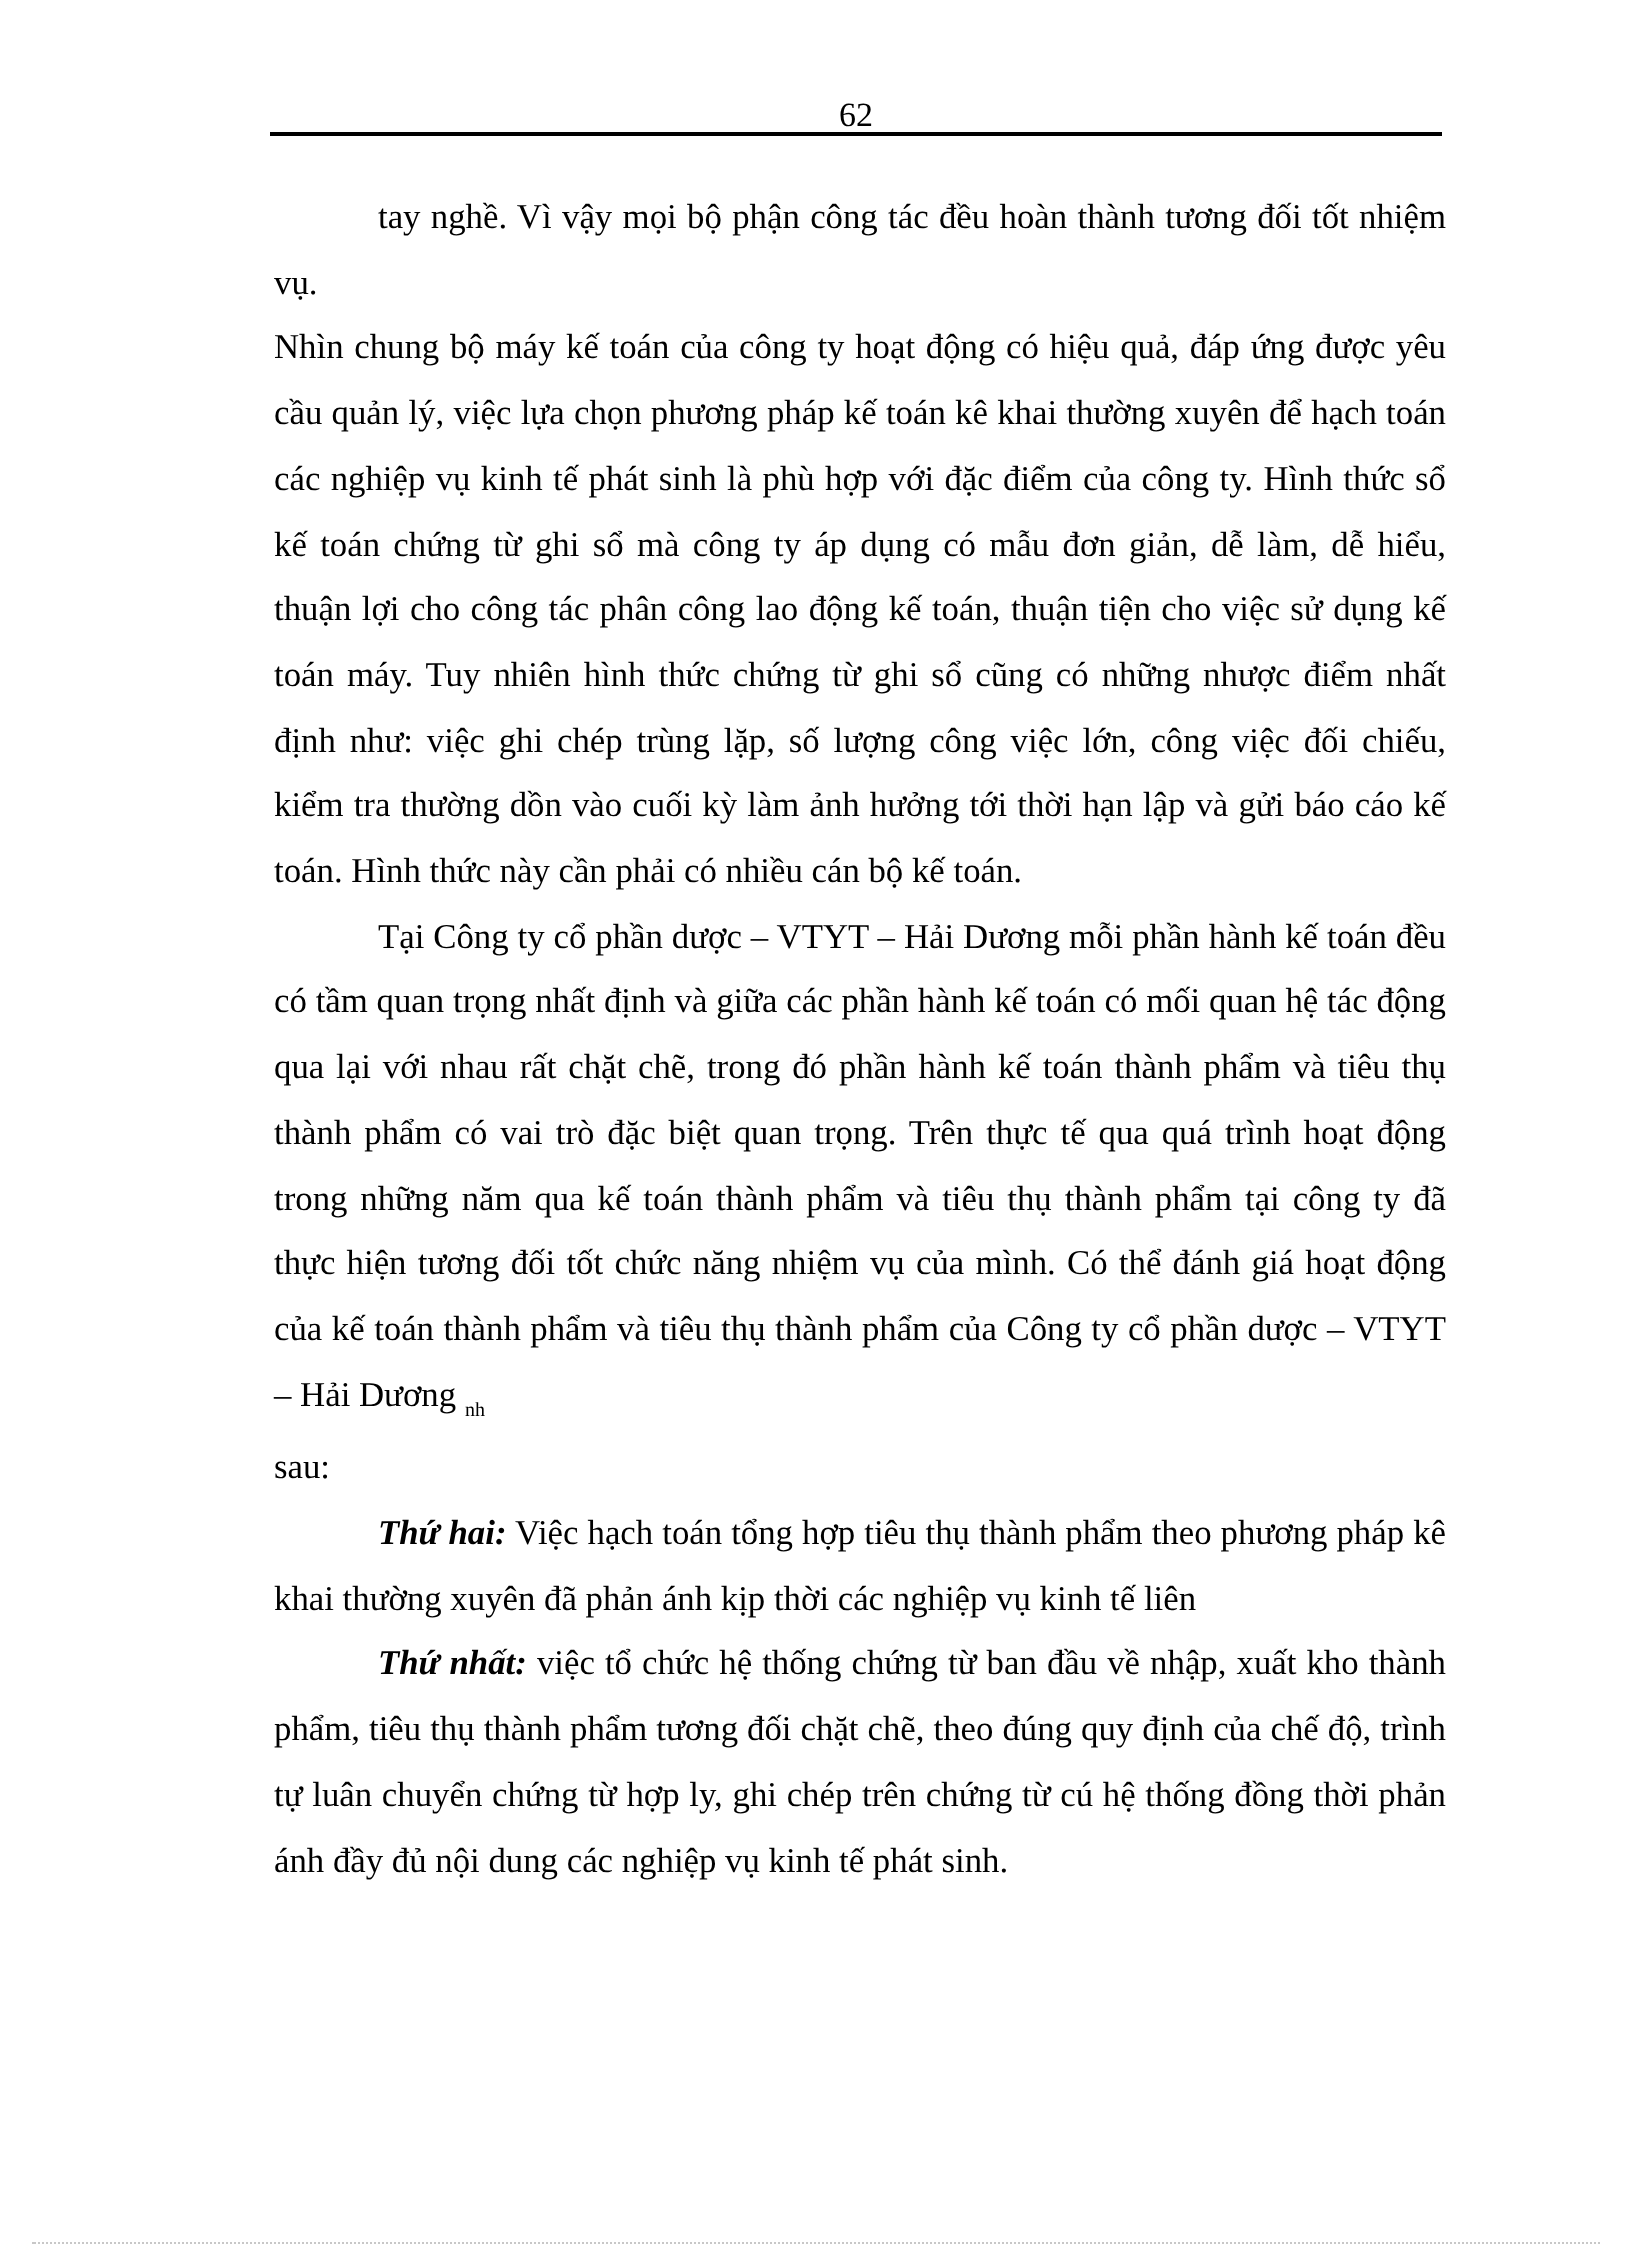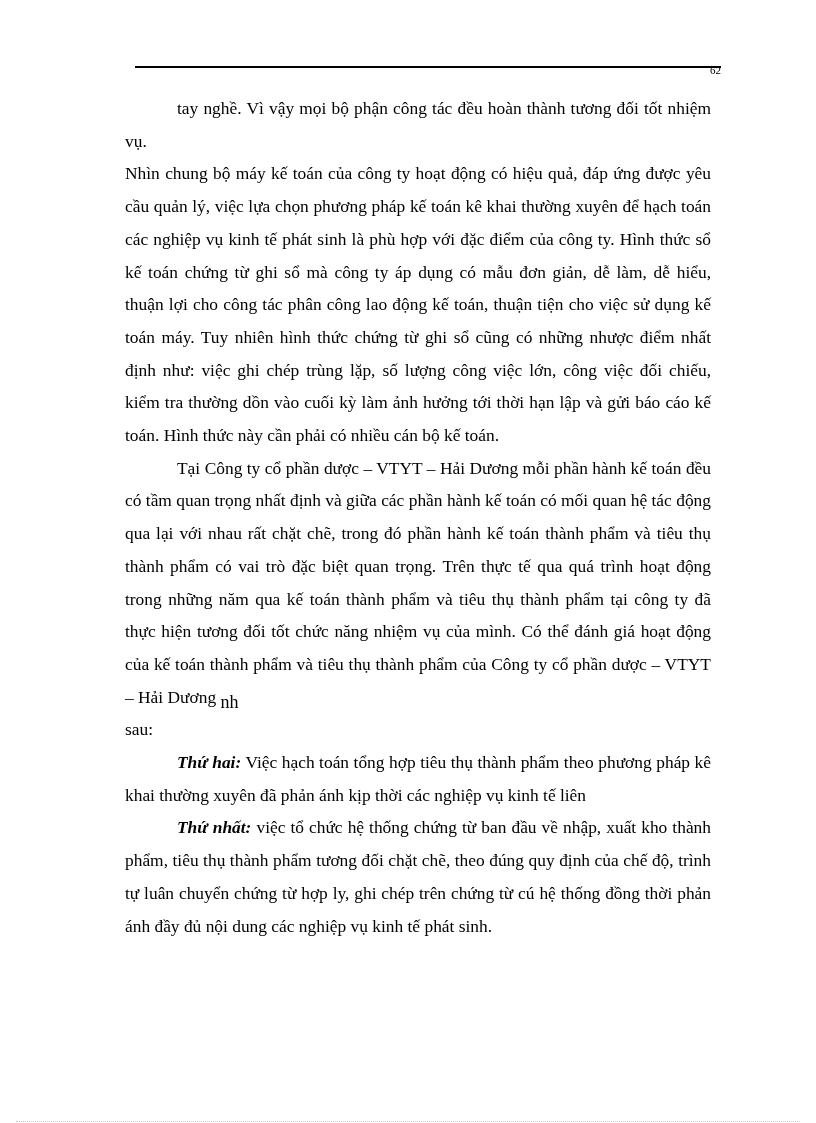--- a/index.html
+++ b/index.html
@@ -12,54 +12,54 @@
       height: 1123px;
       position: relative;
       overflow: hidden;
       font-family: "Liberation Serif", "DejaVu Serif", serif;
       color: #000000;
     }
     .page-number {
       position: absolute;
       left: 135px;
       width: 586px;
-      top: 60px;
-      text-align: right;
-      font-size: 11px;
+      top: 48px;
+      text-align: center;
+      font-size: 17px;
       line-height: 20px;
     }
     .header-rule {
       position: absolute;
       left: 135px;
       width: 586px;
       top: 66px;
       height: 2px;
       background: #000000;
     }
     .body-text {
       position: absolute;
-      left: 125px;
+      left: 137px;
       width: 586px;
       top: 92px;
       font-size: 17.4px;
       line-height: 32.7px;
     }
     .para {
       margin: 0;
       text-align: justify;
     }
     .para.indent {
       text-indent: 52px;
     }
     .lead {
       font-weight: bold;
       font-style: italic;
     }
     .sub-nh {
-      font-size: 18px;
+      font-size: 10px;
       position: relative;
       top: 5px;
     }
     .bottom-dots {
       position: absolute;
       left: 16px;
       right: 16px;
       top: 1121px;
       height: 0;
       border-top: 1px dotted #c8c8c8;

